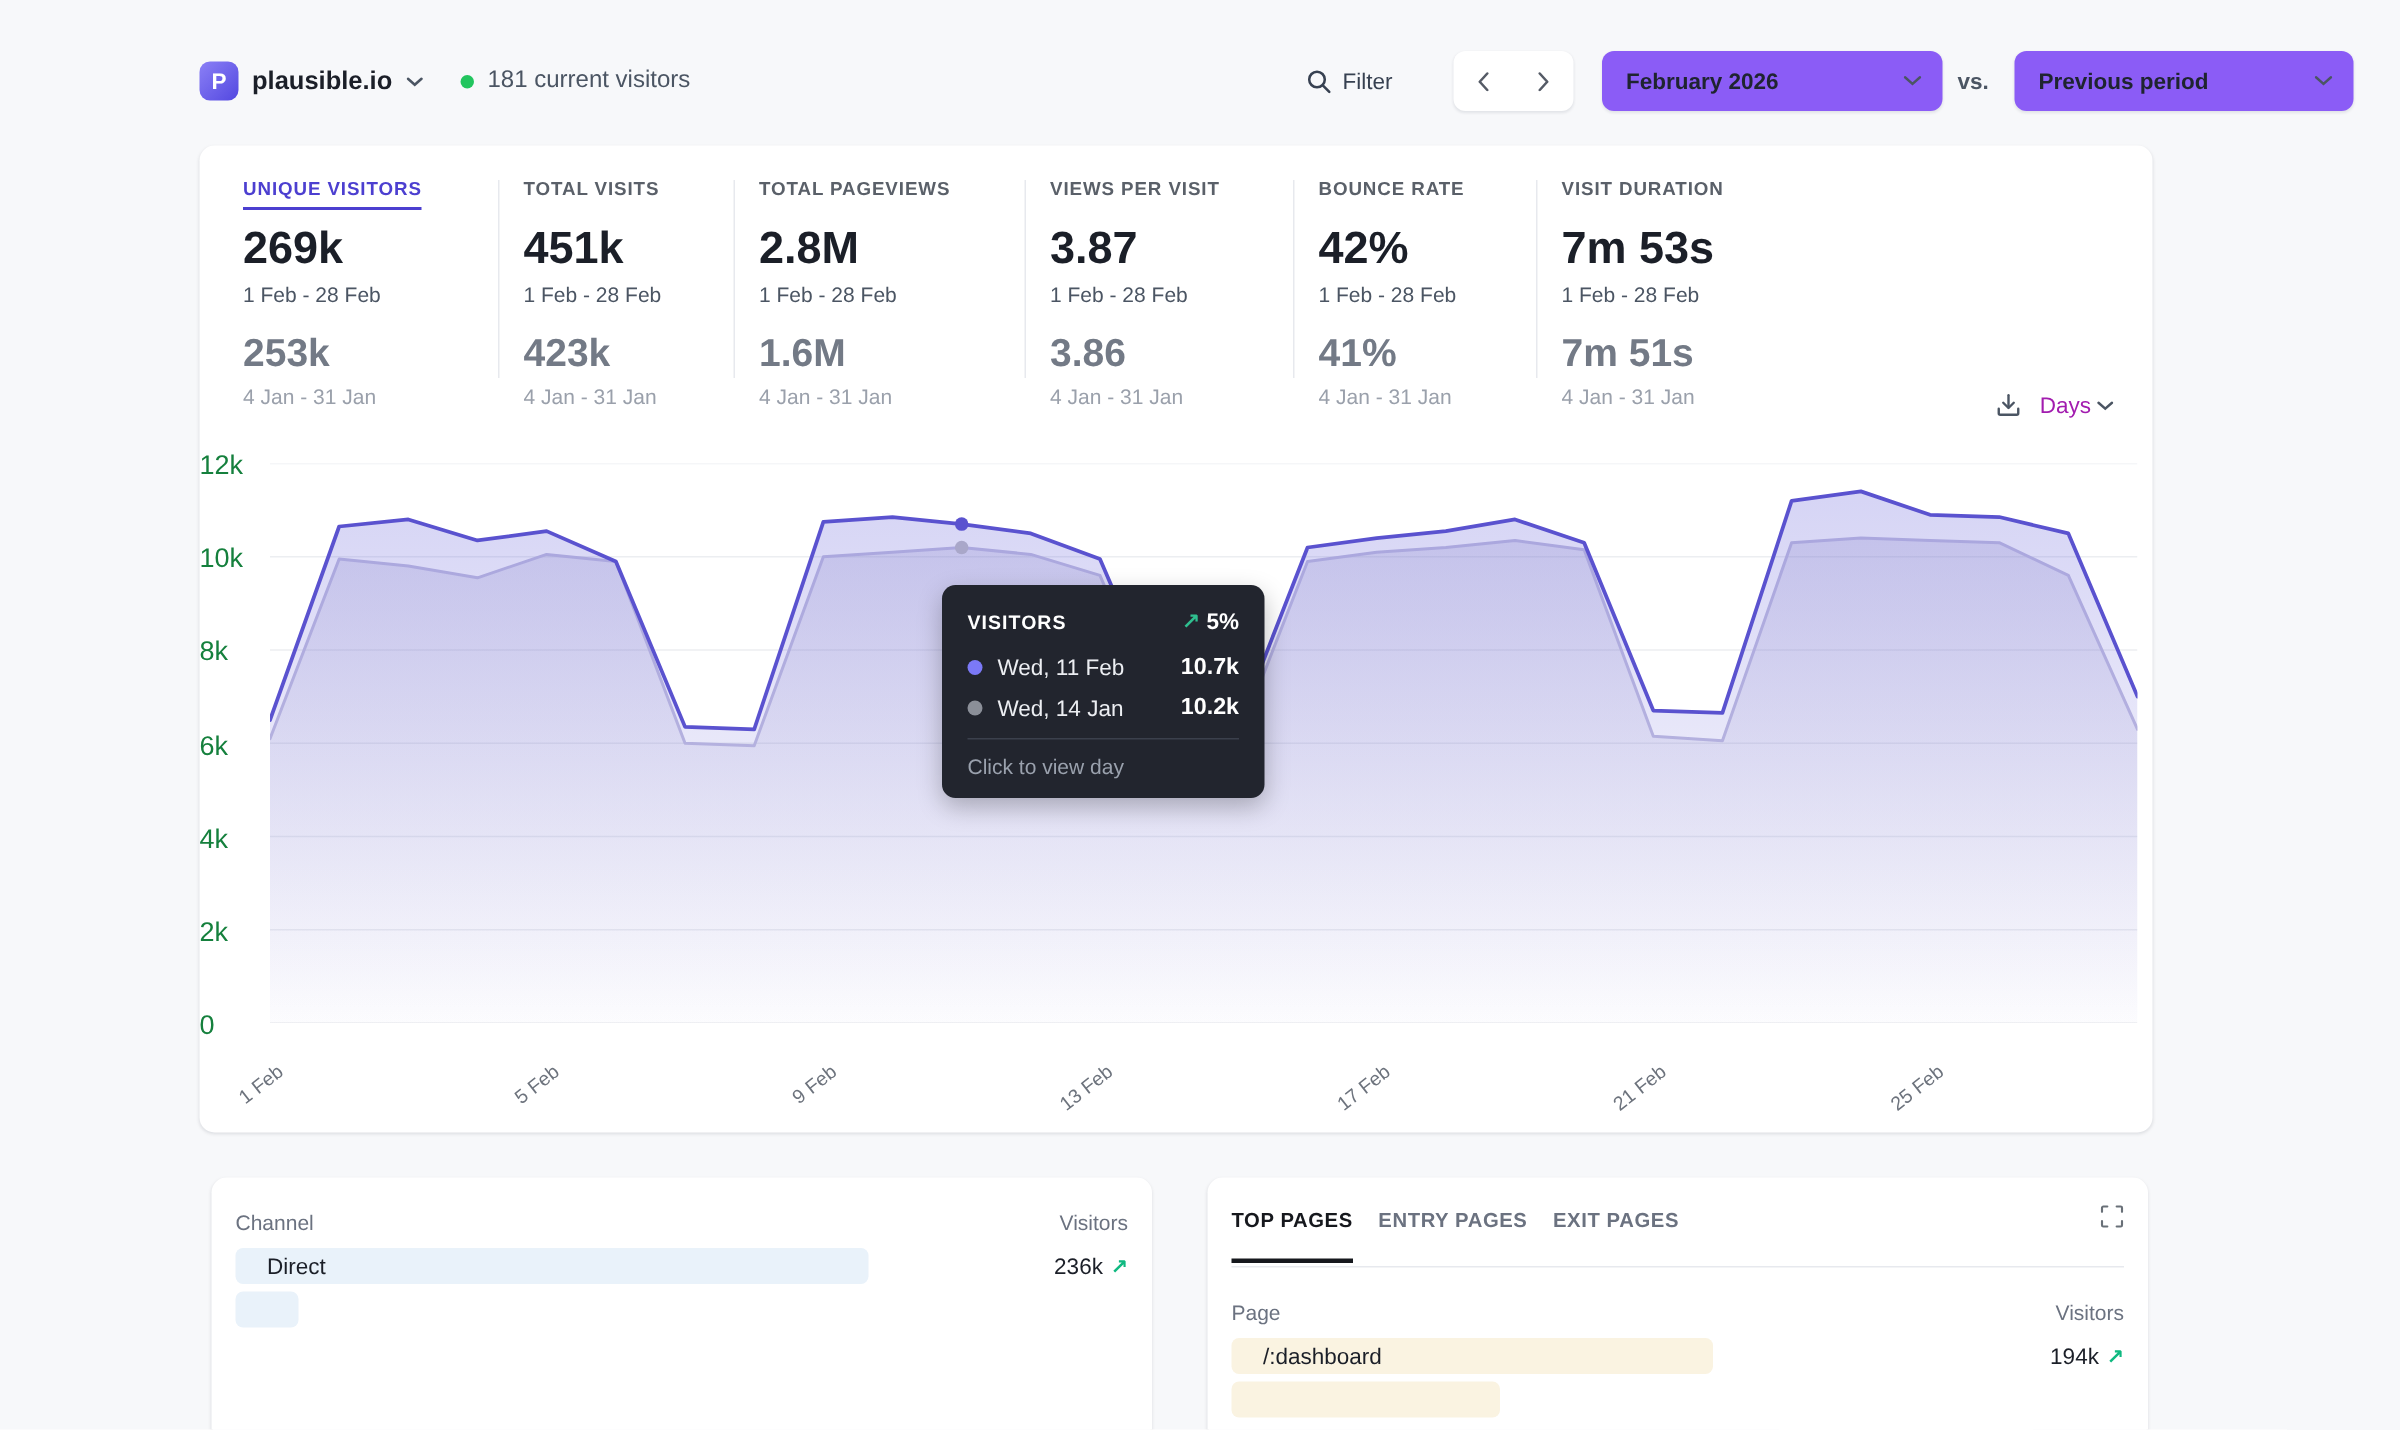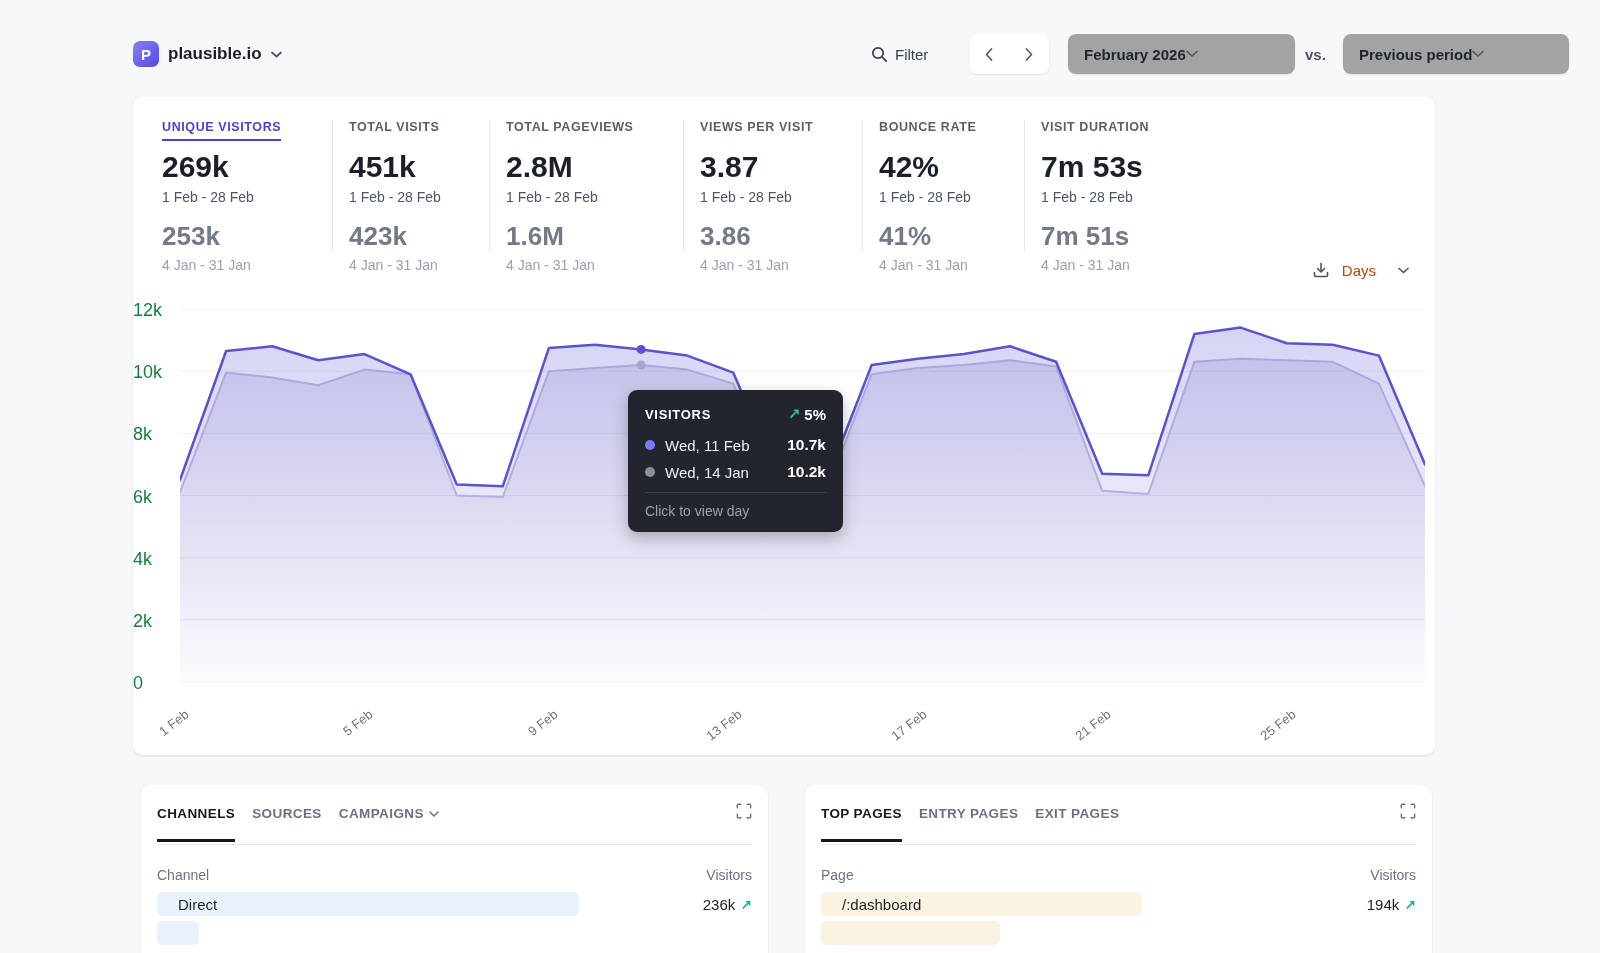--- a/index.html
+++ b/index.html
@@ -19,43 +19,43 @@
           color:#fff; font-weight:bold; font-size:15px; display:flex; align-items:center; justify-content:center; }
   .site-name { font-size:17px; font-weight:bold; color:#1b1f28; }
   .live { position:absolute; left:174px; top:0; height:40px; display:flex; align-items:center; gap:9px; }
   .live-dot { width:9px; height:9px; border-radius:50%; background:#22c55e; }
   .live-text { font-size:16px; color:#4b5563; }
   .filter-btn { position:absolute; left:730px; top:0; height:40px; display:flex; align-items:center; gap:7px;
                 font-size:15px; color:#374151; font-weight:500; cursor:pointer; padding:0 8px; }
   .navbox { position:absolute; left:836px; top:0; width:80px; height:40px; background:#fff; border-radius:8px;
             box-shadow:0 1px 2px rgba(15,23,42,.09); display:flex; }
   .navbox button { flex:1; border:0; background:none; color:#555b66; cursor:pointer; display:flex; align-items:center; justify-content:center; }
-  .dropdown { position:absolute; top:0; height:40px; background:#a3a3a3; border-radius:8px;
+  .dropdown { position:absolute; top:0; height:40px; background:#8b5cf6; border-radius:8px;
               box-shadow:0 1px 2px rgba(15,23,42,.09); display:flex; align-items:center;
-              justify-content:flex-start; padding:0 14px 0 16px; font-size:15px; font-weight:600; color:#1f2430; cursor:pointer; }
+              justify-content:space-between; padding:0 14px 0 16px; font-size:15px; font-weight:600; color:#1f2430; cursor:pointer; }
   .dd-month { left:935px; width:227px; }
   .vs { position:absolute; left:1172px; top:0; height:40px; display:flex; align-items:center; font-size:15px; color:#4b5563; font-weight:600; }
   .dd-cmp { left:1210px; width:226px; }
 
   
   .main-card { left:133px; top:97px; width:1302px; height:658px; }
   .metrics { position:absolute; left:0; top:20px; width:100%; height:230px; }
   .metric { position:absolute; top:0; }
   .m-label { font-size:12.5px; font-weight:bold; letter-spacing:.6px; color:#5a6069; text-transform:uppercase;
              display:inline-block; padding-bottom:5px; border-bottom:2px solid transparent; cursor:pointer; }
   .metric.active .m-label { color:#4c3fd0; border-bottom-color:#4c3fd0; }
   .m-value { font-size:30px; font-weight:bold; color:#1b1f28; margin-top:9px; }
   .m-period { font-size:14px; color:#4b5563; margin-top:5px; }
   .m-prev { font-size:26px; font-weight:bold; color:#737a86; margin-top:16px; }
   .m-prev-period { font-size:14px; color:#9aa0ab; margin-top:5px; }
   .m-divider { position:absolute; top:3px; width:1px; height:132px; background:#e7e9ee; }
 
   
   .interval { position:absolute; top:164px; right:26px; display:flex; align-items:center; gap:12px; color:#4b5563; }
-  .interval .label-wrap { display:flex; align-items:center; gap:22px; font-size:15px; font-weight:500; color:#c2410c; cursor:pointer; }
+  .interval .label-wrap { display:flex; align-items:center; gap:4px; font-size:15px; font-weight:500; color:#a21caf; cursor:pointer; }
 
   
   .chart-area { position:absolute; left:0; top:0; width:100%; height:100%; }
   #chart-svg { position:absolute; left:47px; top:212px; }
   .ylabel { position:absolute; width:37px; text-align:left; font-size:18px; color:#15803d; }
   .xlabel { position:absolute; width:62px; text-align:right; font-size:13px; color:#6d737d;
             transform:rotate(-38deg); transform-origin:100% 50%; }
 
   
   .tooltip { position:absolute; left:495px; top:293px; width:215px; background:#22252e; border-radius:9px;
@@ -95,20 +95,24 @@
 </head>
 <body>
 
 <div class="topbar">
   <div class="site">
     <div class="logo">P</div>
     <span class="site-name">plausible.io</span>
     <svg class="icon" width="11" height="7" viewBox="0 0 11 7">
         <polyline points="1,1.5 5.5,5.5 10,1.5" fill="none" stroke="#4b5563" stroke-width="1.7" stroke-linecap="round"></polyline>
       </svg>
+  </div>
+  <div class="live">
+    <span class="live-dot"></span>
+    <span class="live-text">181 current visitors</span>
   </div>
   <div class="filter-btn">
     <svg class="icon" width="17" height="17" viewBox="0 0 17 17">
         <circle cx="7" cy="7" r="5.2" fill="none" stroke="#374151" stroke-width="1.7"></circle>
         <line x1="11.2" y1="11.2" x2="15.2" y2="15.2" stroke="#374151" stroke-width="1.7" stroke-linecap="round"></line>
       </svg>
     <span>Filter</span>
   </div>
   <div class="navbox">
     <button>
@@ -266,35 +270,20 @@
       <span class="tt-dot" id="tt-dot-1" style="background: rgb(139, 143, 152);"></span>
       <span>Wed, 14 Jan</span>
       <span class="tt-val">10.2k</span>
     </div>
     <hr class="tt-sep">
     <div class="tt-foot">Click to view day</div>
   </div>
 </div>
 
 <div class="card panel panel-left">
-  <div class="tabs">
-    <span class="tab active">CHANNELS</span>
-    <span class="tab">SOURCES</span>
-    <span class="tab">
-      <span>CAMPAIGNS</span>
-      <svg class="icon" width="10" height="6" viewBox="0 0 10 6">
-          <polyline points="1,1 5,5 9,1" fill="none" stroke="#6b7280" stroke-width="1.5" stroke-linecap="round"></polyline>
-        </svg>
-    </span>
-    <span class="expand">
-      <svg class="icon" width="16" height="16" viewBox="0 0 18 18">
-          <path d="M1.5 5.5v-3a1 1 0 0 1 1-1h3 M12.5 1.5h3a1 1 0 0 1 1 1v3 M16.5 12.5v3a1 1 0 0 1-1 1h-3 M5.5 16.5h-3a1 1 0 0 1-1-1v-3" fill="none" stroke="#697078" stroke-width="1.6" stroke-linecap="round"></path>
-        </svg>
-    </span>
-  </div>
   <div class="cols">
     <span>Channel</span>
     <span>Visitors</span>
   </div>
   <div class="prow">
     <span class="bar bar-blue" style="width: 71%;"></span>
     <span class="name">Direct</span>
     <span class="val">
       <span>236k</span>
       <span class="up-arrow">↗</span>

